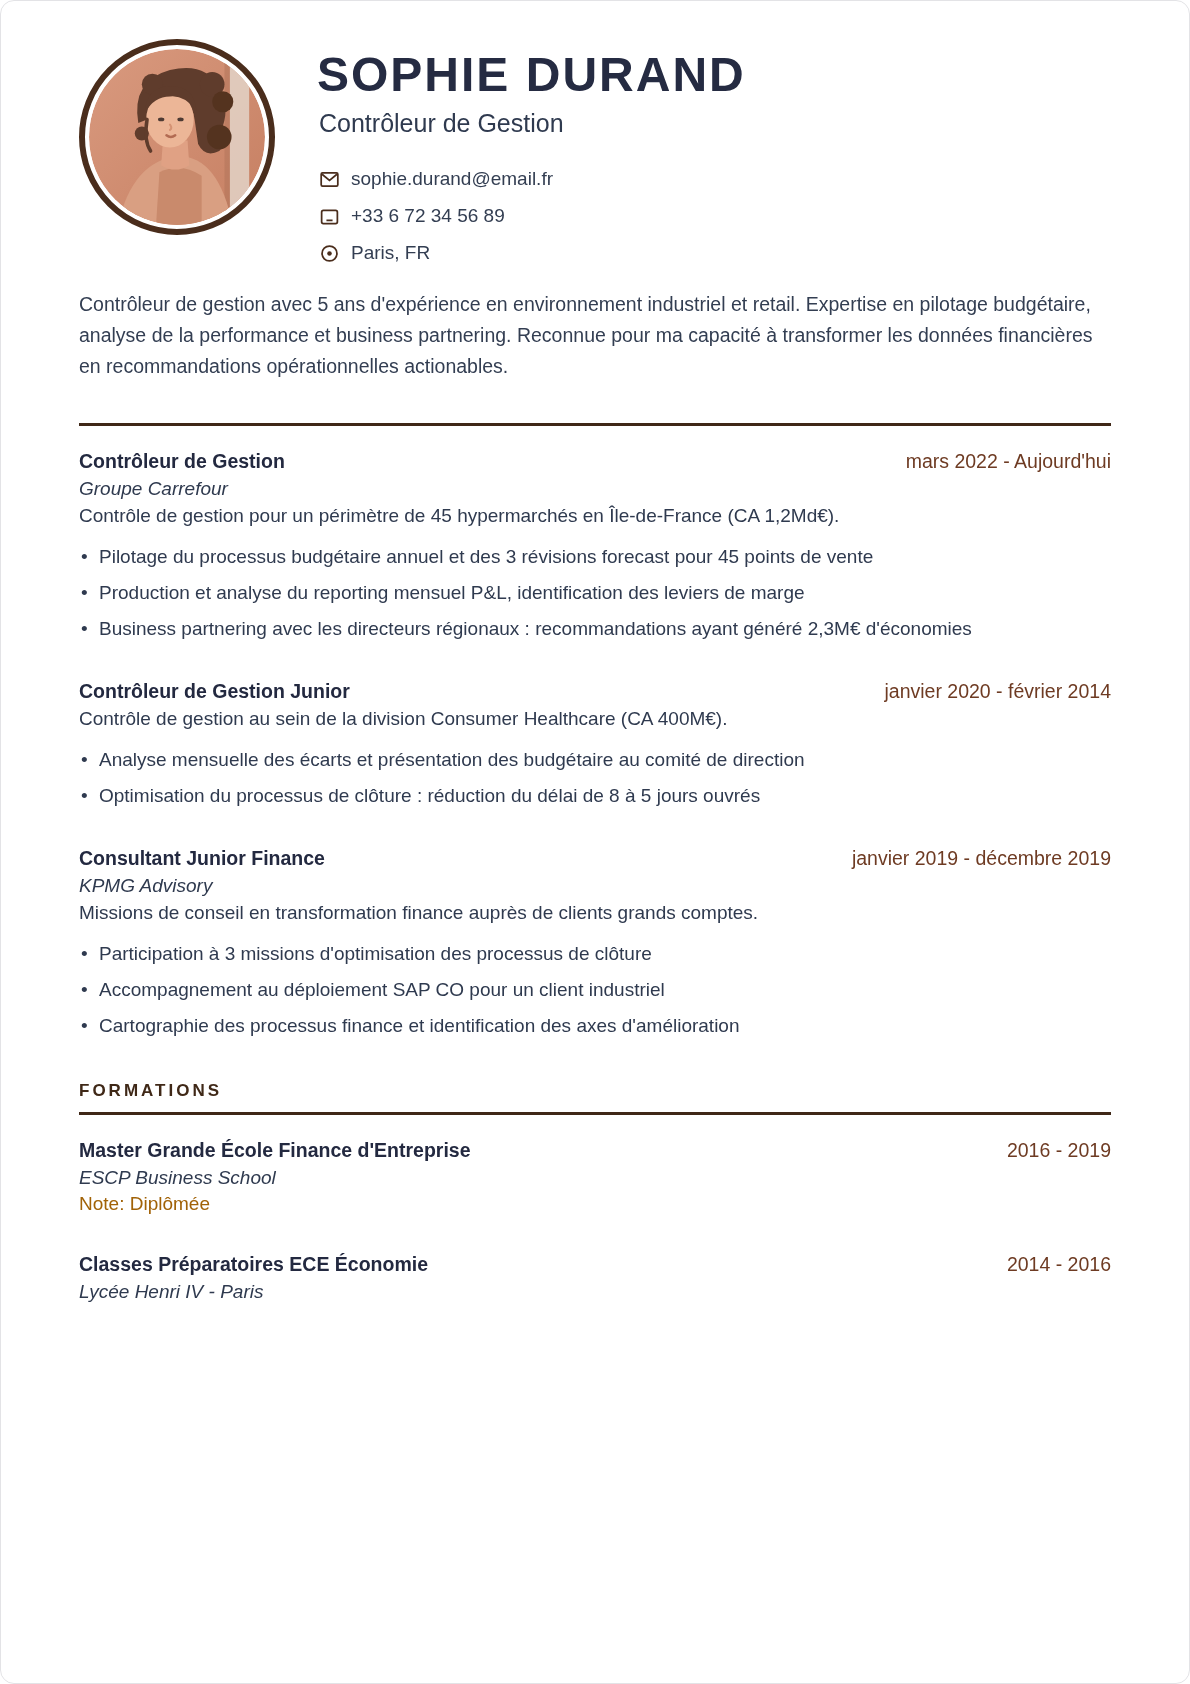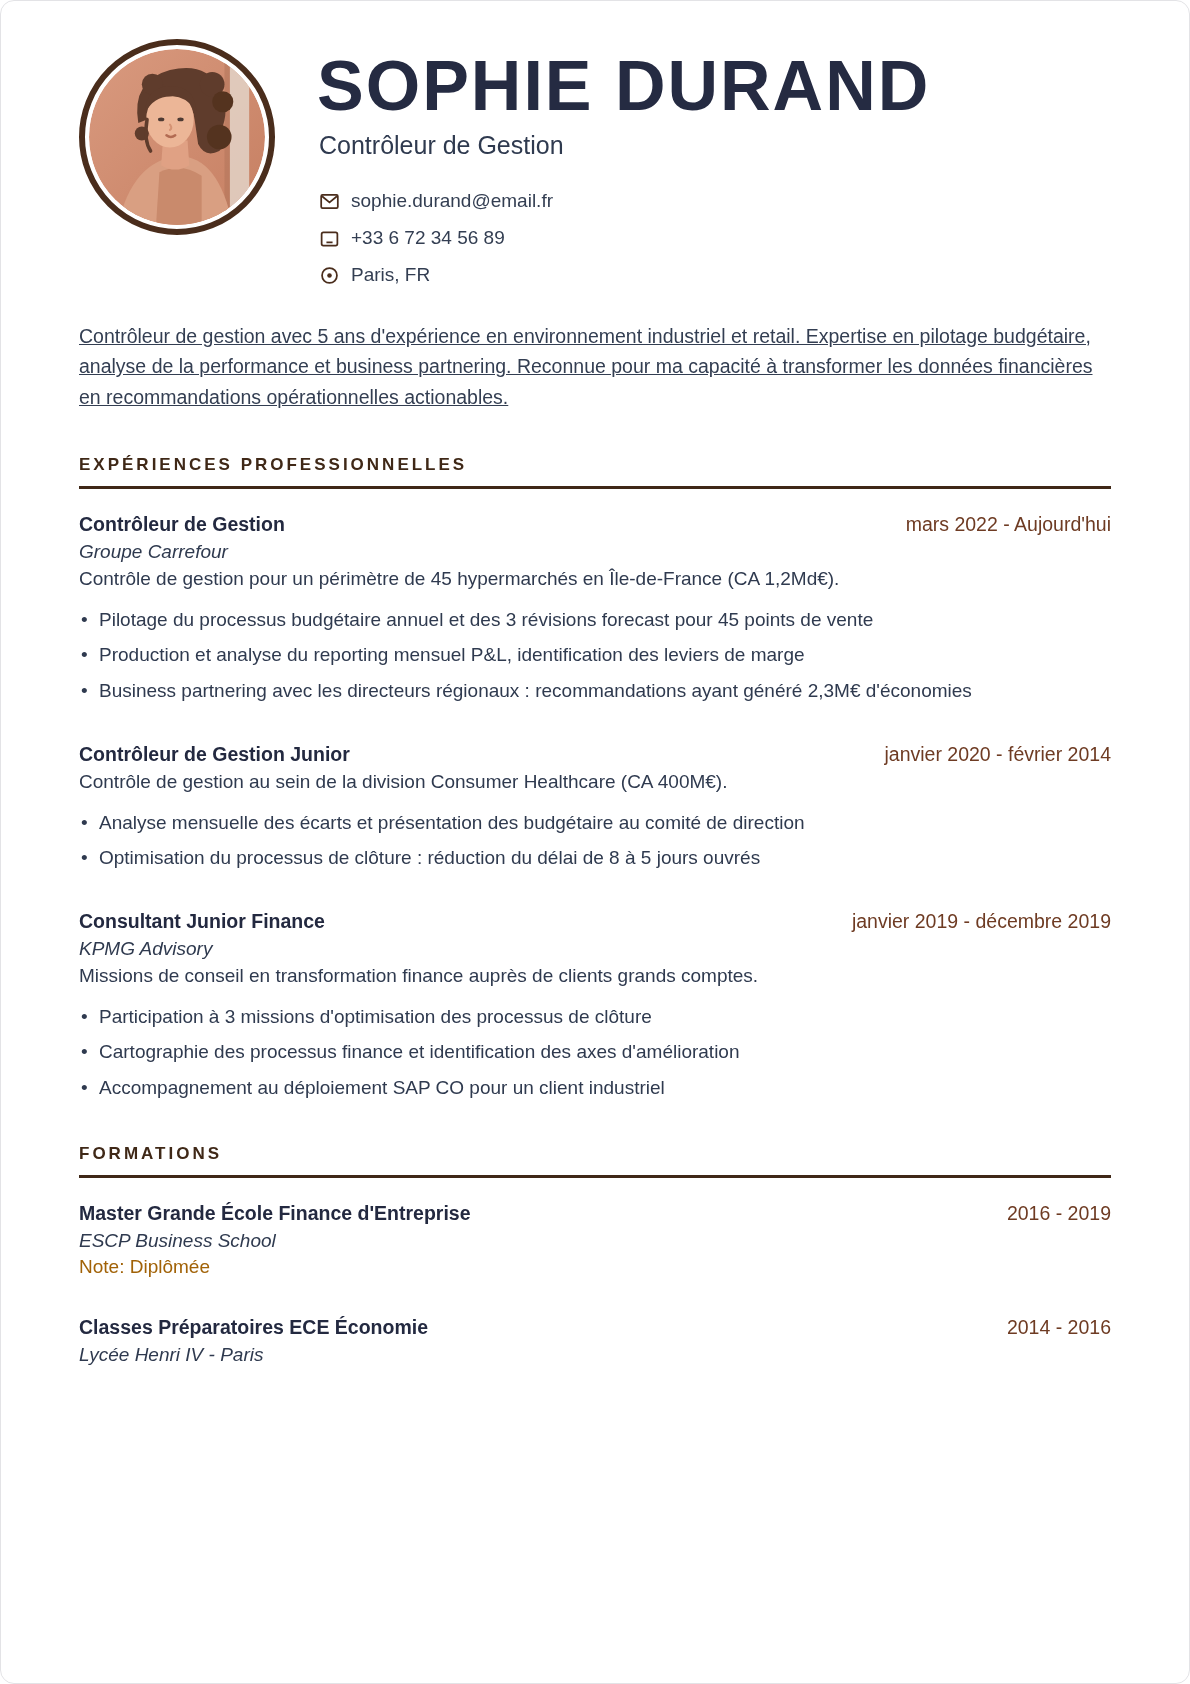--- a/index.html
+++ b/index.html
@@ -27,42 +27,42 @@
     border-radius: 50%;
     border: 6px solid #4a2d1c;
     background: #ffffff;
     padding: 4px;
     flex: 0 0 auto;
   }
   .photo-ring svg { width: 100%; height: 100%; border-radius: 50%; display: block; }
 
   .header-right { padding-top: 12px; min-width: 0; }
   .name {
-    font-size: 70px;
+    font-size: 48px;
     font-weight: 700;
     letter-spacing: 2px;
     line-height: 1.0;
     color: #252b42;
     margin: 0 0 10px 0;
     white-space: nowrap;
   }
   .role { font-size: 25px; color: #2f3a4f; margin: 0 0 30px 2px; }
   .contact-row {
     display: flex; align-items: center; gap: 11px;
     font-size: 19px; color: #333e52;
     margin: 0 0 15px 2px;
   }
   .contact-row svg { flex: 0 0 auto; }
 
   
   .summary {
+    margin-top: 10px;
     font-size: 19.5px;
     line-height: 1.58;
     color: #333e52;
-    text-decoration: underline;
   }
 
   
   .section { margin-top: 42px; }
   .section-heading {
     font-size: 17px;
     font-weight: 700;
     letter-spacing: 3px;
     color: #3f2817;
     margin: 0;
@@ -174,21 +174,20 @@
             <circle cx="12" cy="12" r="2.6" fill="#4a2d1c" stroke="none"></circle>
           </svg>
           <span>Paris, FR</span>
         </div>
       </div>
     </div>
 
     <p class="summary">Contrôleur de gestion avec 5 ans d'expérience en environnement industriel et retail. Expertise en pilotage budgétaire, analyse de la performance et business partnering. Reconnue pour ma capacité à transformer les données financières en recommandations opérationnelles actionables.</p>
 
     <div class="section">
-      <h2 class="section-heading">EXPÉRIENCES PROFESSIONNELLES</h2>
       <hr class="section-rule">
 
       <div class="entry">
         <div class="entry-head">
           <span class="entry-title">Contrôleur de Gestion</span>
           <span class="entry-dates">mars 2022 - Aujourd'hui</span>
         </div>
         <div class="entry-company">Groupe Carrefour</div>
         <div class="entry-desc">Contrôle de gestion pour un périmètre de 45 hypermarchés en Île-de-France (CA 1,2Md€).</div>
         <ul class="bullets">
@@ -212,22 +211,22 @@
 
       <div class="entry">
         <div class="entry-head">
           <span class="entry-title">Consultant Junior Finance</span>
           <span class="entry-dates">janvier 2019 - décembre 2019</span>
         </div>
         <div class="entry-company">KPMG Advisory</div>
         <div class="entry-desc">Missions de conseil en transformation finance auprès de clients grands comptes.</div>
         <ul class="bullets">
           <li>Participation à 3 missions d'optimisation des processus de clôture</li>
+          <li>Accompagnement au déploiement SAP CO pour un client industriel</li>
           <li>Cartographie des processus finance et identification des axes d'amélioration</li>
-          <li>Accompagnement au déploiement SAP CO pour un client industriel</li>
         </ul>
       </div>
     </div>
 
     <div class="section">
       <h2 class="section-heading">FORMATIONS</h2>
       <hr class="section-rule">
 
       <div class="entry">
         <div class="entry-head">

